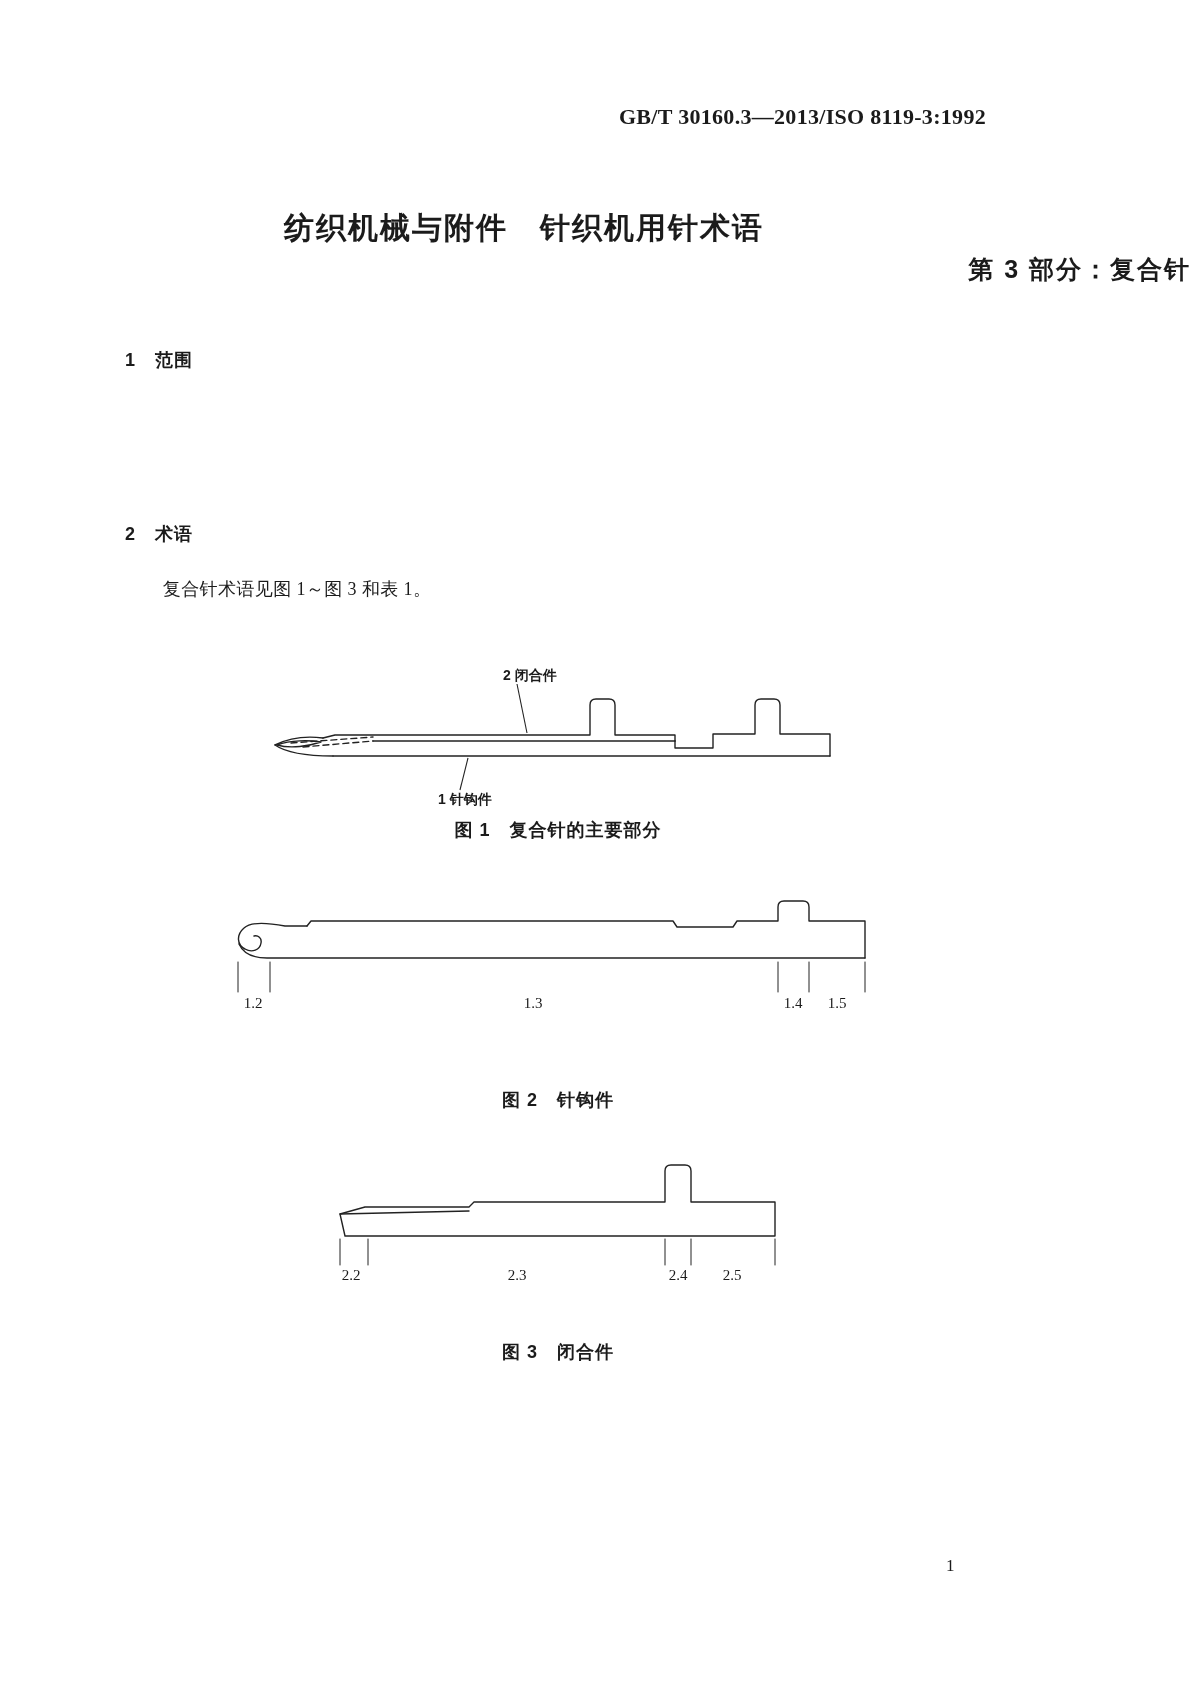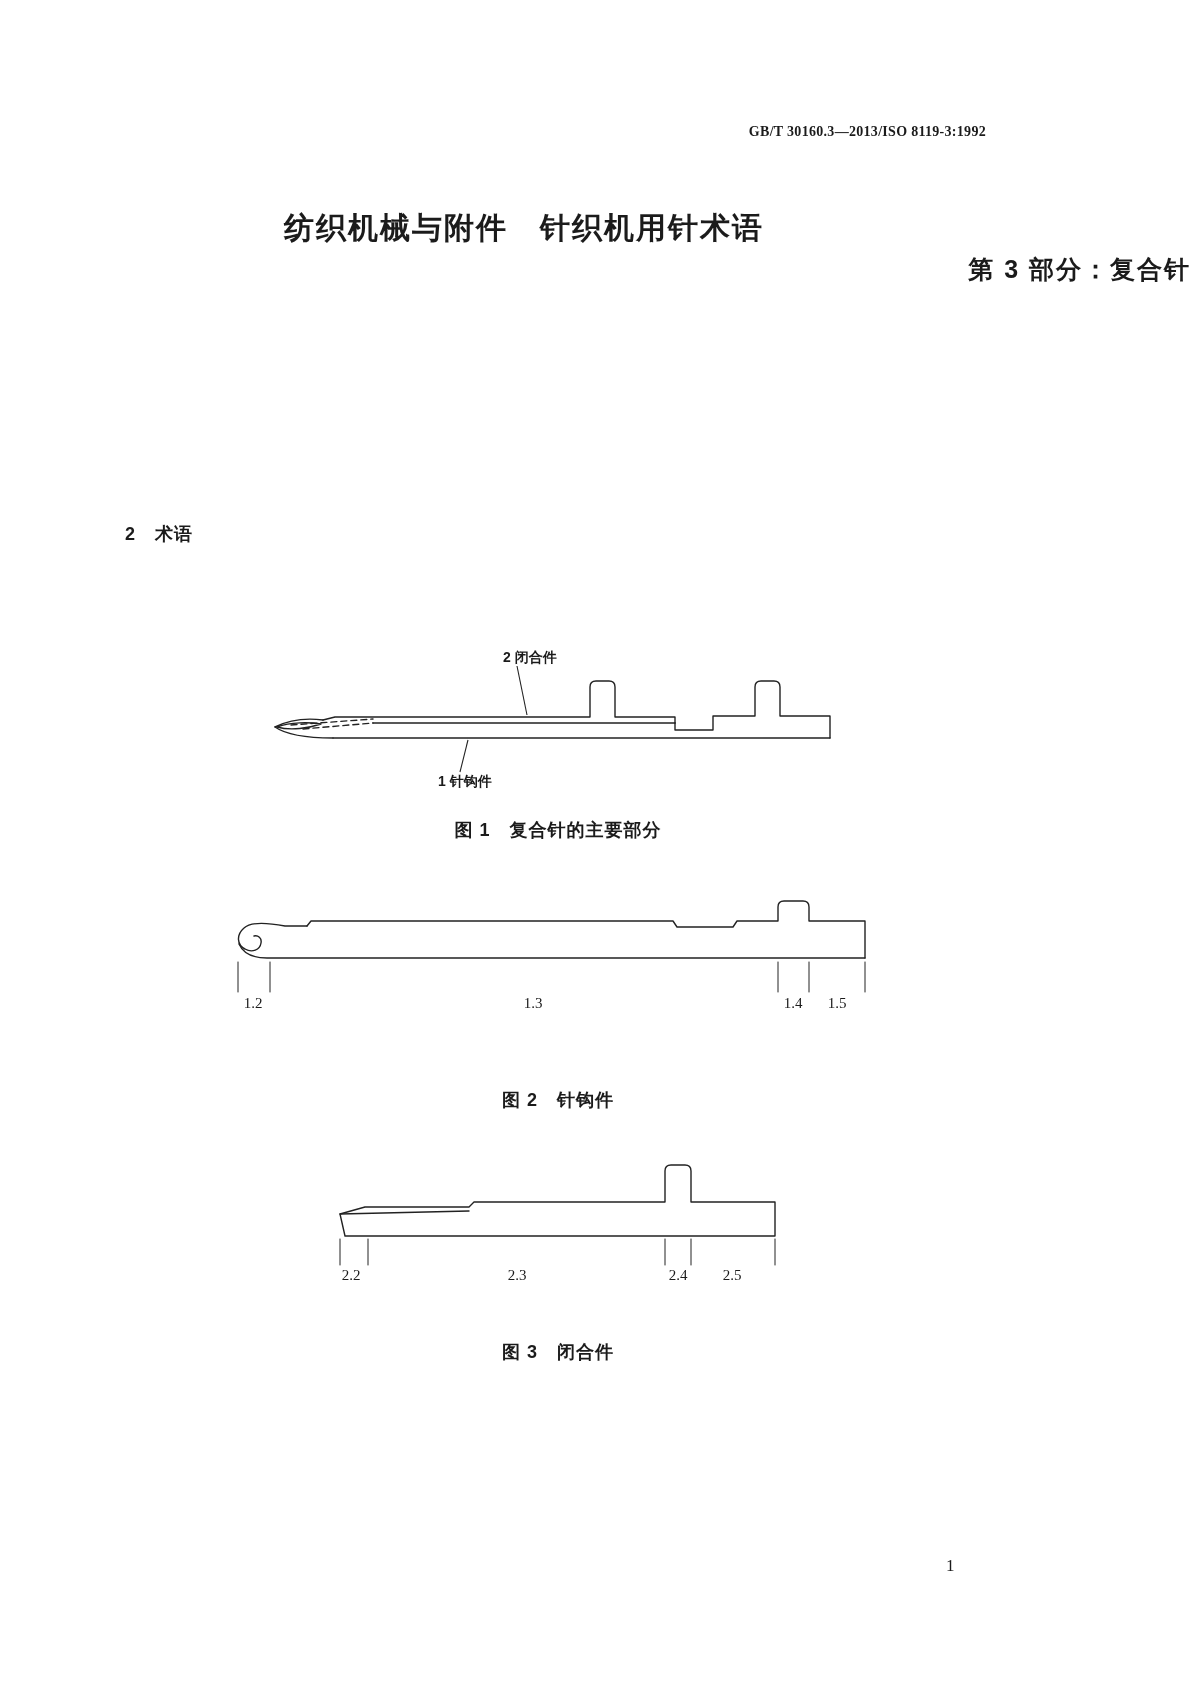--- a/index.html
+++ b/index.html
@@ -7,23 +7,23 @@
     position:relative;
     width:1191px; height:1684px;
     margin:0 auto;
     background:#ffffff;
     font-family:"Liberation Serif", serif;
     color:#1b1b1b;
     overflow:hidden;
   }
   .abs { position:absolute; }
   .std-header {
-    top:124px; right:205px;
+    top:104px; right:205px;
     font-family:"Liberation Serif", serif;
-    font-weight:bold; font-size:14px; letter-spacing:0.3px;
+    font-weight:bold; font-size:22px; letter-spacing:0.3px;
   }
   .doc-title {
     top:208px; left:0; width:1000px;
     text-align:center;
     font-family:"Liberation Sans", sans-serif;
     font-weight:bold; font-size:30px; letter-spacing:2px;padding-left:24px;
   }
   .doc-subtitle {
     top:253px; left:0; width:1191px;
     text-align:right;
@@ -64,24 +64,26 @@
 </head>
 <body>
 
 <div class="page">
 
   <div class="abs std-header">GB/T 30160.3—2013/ISO 8119-3:1992</div>
 
   <div class="abs doc-title">纺织机械与附件　针织机用针术语</div>
   <div class="abs doc-subtitle">第 3 部分：复合针</div>
 
+  <div class="abs sec-heading" style="top:348px;">1　范围</div>
 
   <div class="abs sec-heading" style="top:522px;">2　术语</div>
+  <div class="abs para indent" style="top:572px;">复合针术语见图 1～图 3 和表 1。</div>
 
-  <div class="abs" style="top:646px; left:255px;text-align:right;">
+  <div class="abs" style="top:664px; left:255px;text-align:right;">
     <svg width="580" height="150" viewBox="0 0 580 150">
       <g stroke="#222" stroke-width="1.4" fill="none" stroke-linejoin="round" stroke-linecap="round">
 
         <path d="M20,81 C34,74 52,72 68,74"></path>
         <path d="M20,81 C30,88 48,92 78,92"></path>
         <path d="M22,81 C36,76 54,76 66,78 C54,82 36,85 22,81 Z"></path>
 
         <path d="M78,92 L575,92"></path>
 
         <path d="M36,79 L118,73" stroke-dasharray="6,4"></path>

